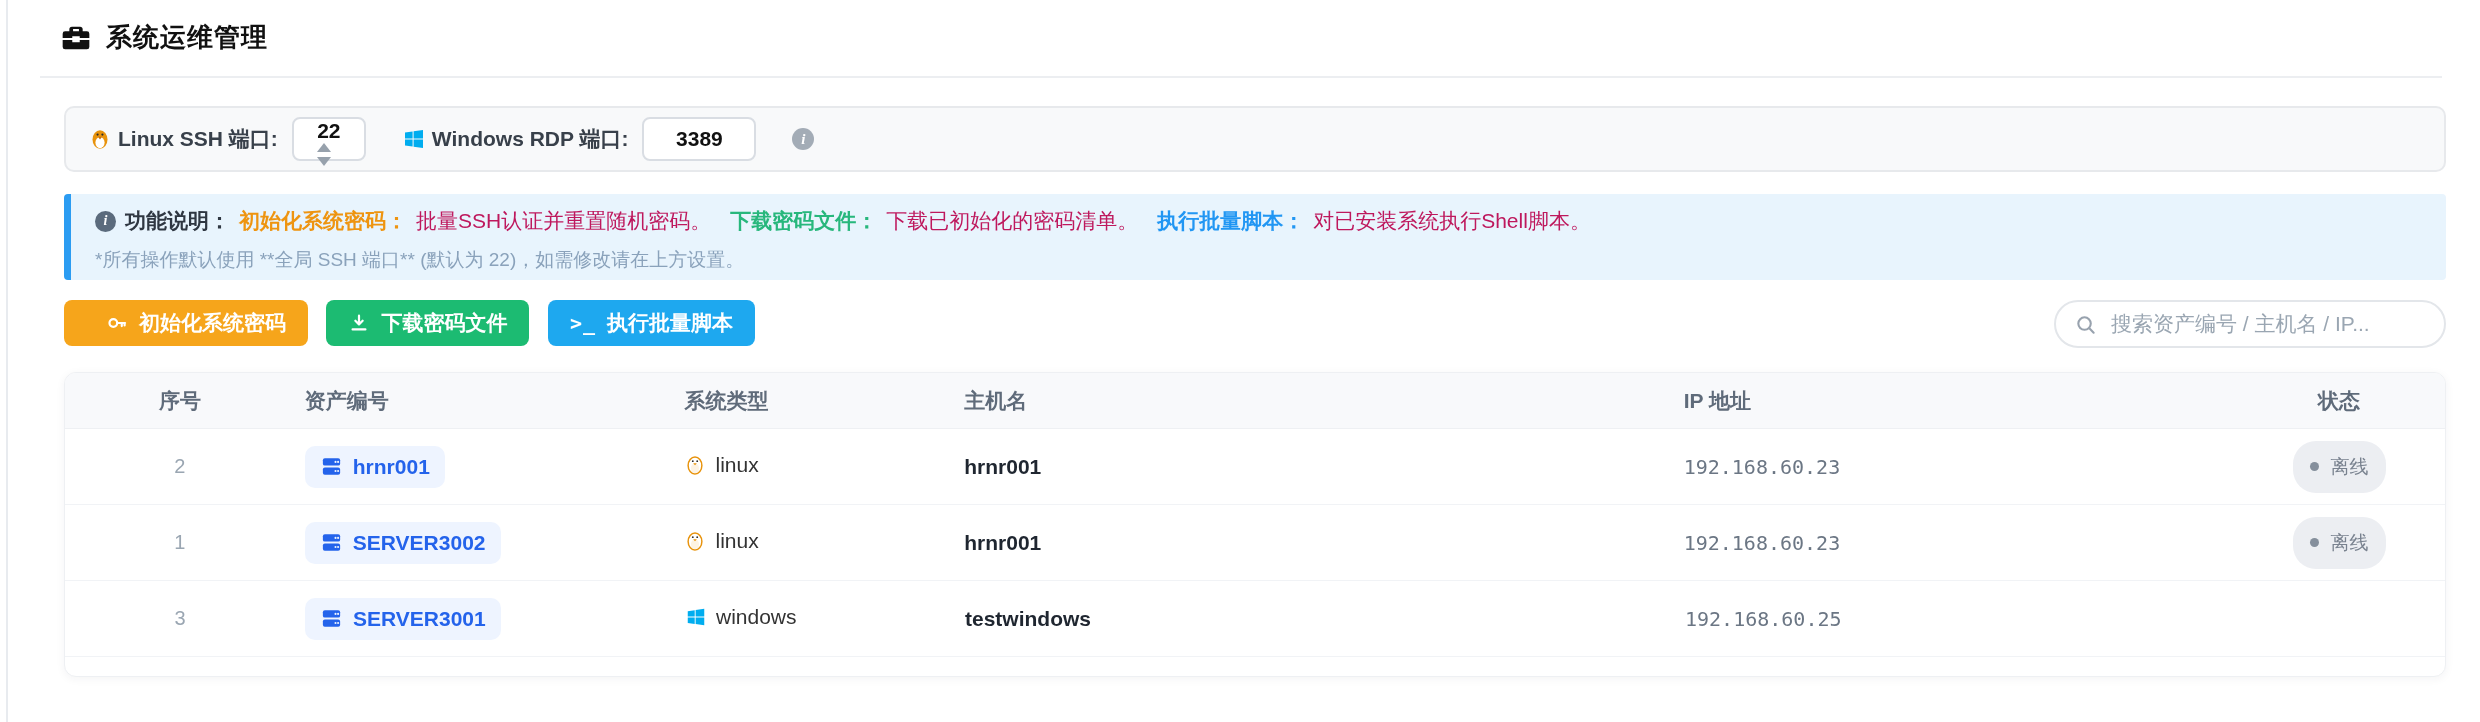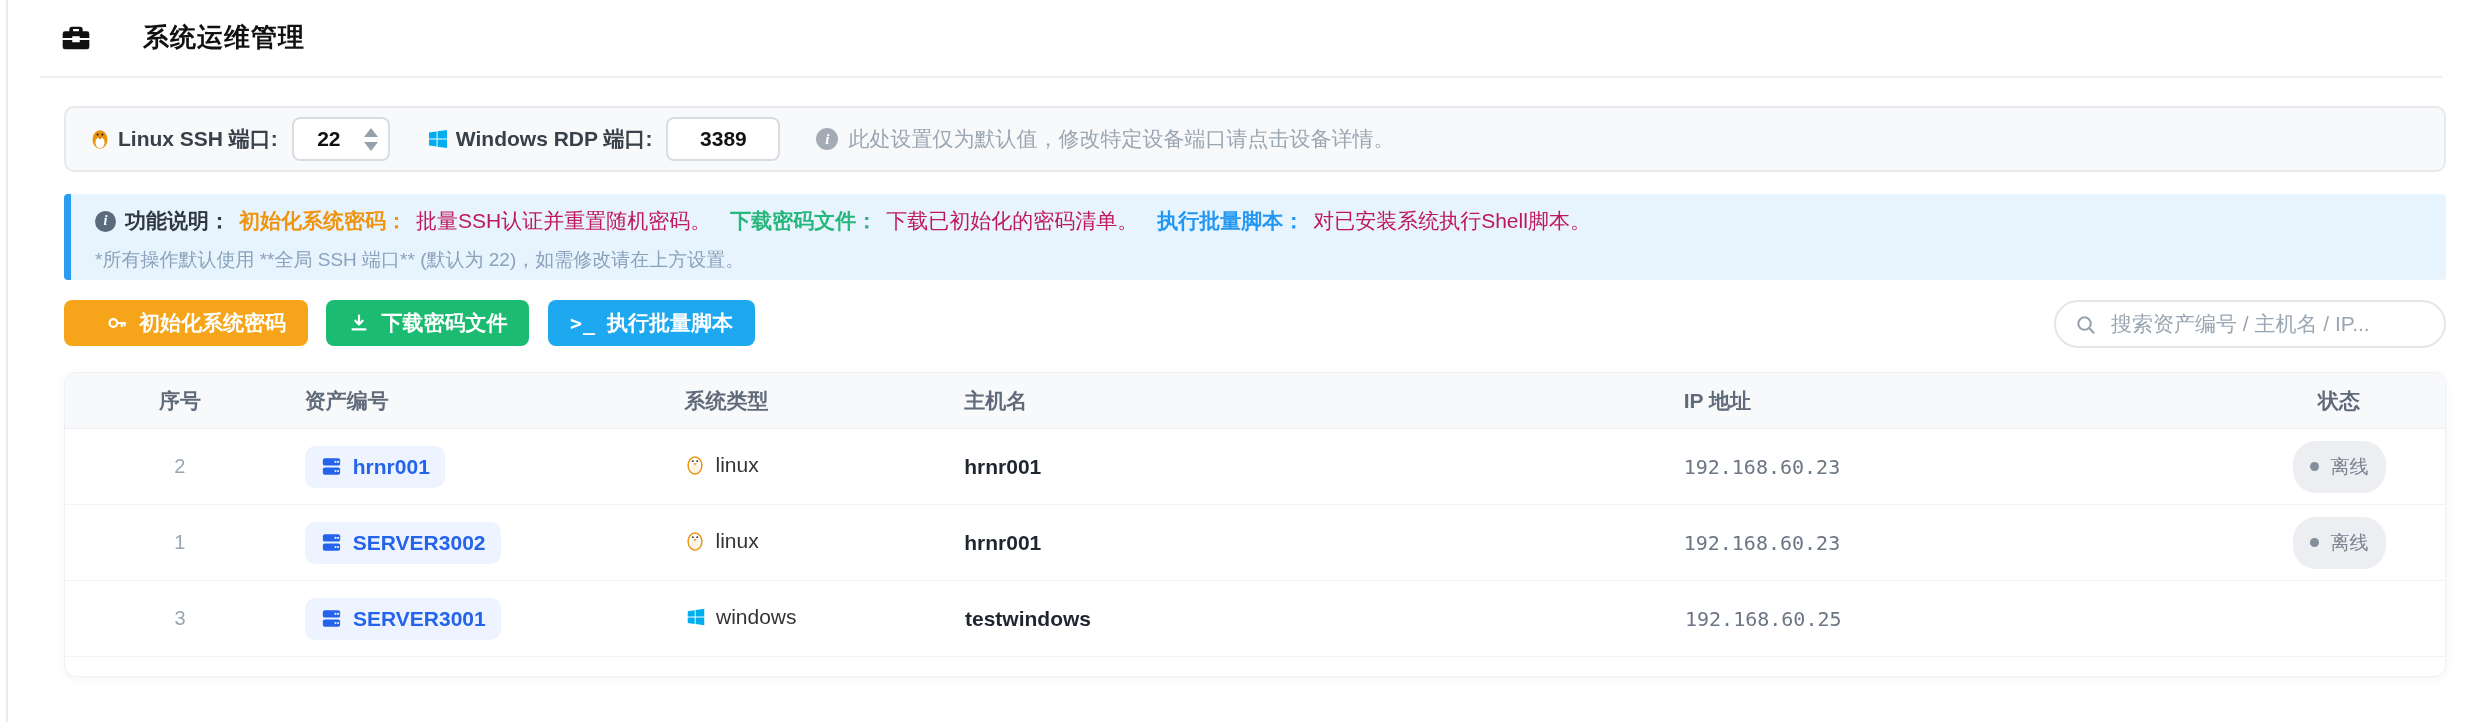--- a/index.html
+++ b/index.html
@@ -6,34 +6,34 @@
   body{
     width:2480px;height:722px;position:relative;overflow:hidden;
     background:#ffffff;color:#333;
     font-family:"Liberation Sans","DejaVu Sans",sans-serif;
   }
   .left-edge{position:absolute;left:6px;top:0;width:2px;height:722px;background:#e8ebef;}
 
   
   .page-header{position:absolute;left:60px;top:20px;display:flex;align-items:center;gap:14px;}
   .page-header svg{width:32px;height:32px;}
-  .page-title{font-size:26px;font-weight:bold;color:#111;letter-spacing:1px;margin-left:37px;}
+  .page-title{font-size:26px;font-weight:bold;color:#111;letter-spacing:1px;}
   .header-divider{position:absolute;left:40px;top:76px;width:2402px;height:0;border-top:2px solid #eceef1;}
 
   
   .settings-bar{
     position:absolute;left:64px;top:106px;width:2382px;height:66px;box-sizing:border-box;
     background:#f8f9fa;border:2px solid #e7e9ec;border-radius:10px;
     display:flex;align-items:center;padding:0 22px;gap:6px;
   }
   .settings-bar .os-ico{width:24px;height:24px;flex:0 0 auto;}
   .set-label{font-size:21px;font-weight:600;color:#38404a;white-space:nowrap;}
   .port-box{
     display:flex;align-items:center;box-sizing:border-box;height:44px;
-    background:#fff;border:2px solid #d9dde3;border-radius:8px;margin:0 8px;
+    background:#fff;border:2px solid #d9dde3;border-radius:8px;margin:0 8px;flex-direction:column;
   }
   .port-box input{
     border:none;outline:none;background:transparent;height:100%;
     font-family:"Liberation Sans",sans-serif;font-size:21px;font-weight:bold;color:#111;
     text-align:center;width:70px;padding:0;
   }
   .port-box.rdp input{width:110px;}
   .spinner{display:flex;flex-direction:column;gap:5px;padding-right:10px;cursor:pointer;}
   .spinner i{width:0;height:0;border-left:7px solid transparent;border-right:7px solid transparent;display:block;}
   .spinner .up{border-bottom:9px solid #97a1ac;}
@@ -159,21 +159,20 @@
   <span class="settings-gap"></span>
   <svg class="os-ico" viewBox="0 0 24 24" fill="#00adef">
     <path d="M3 5.6 10.6 4.5v7H3zM11.6 4.3 21 3v8.5h-9.4zM3 12.6h7.6v7L3 18.5zM11.6 12.6H21V21l-9.4-1.3z"></path>
   </svg>
   <span class="set-label">Windows RDP 端口:</span>
   <span class="port-box rdp">
     <input type="text" value="3389" style="">
   </span>
   <span class="settings-gap"></span>
   <span class="info-dot">i</span>
-  <span class="settings-note">此处设置仅为默认值，修改特定设备端口请点击设备详情。</span>
 </div>
 
 <div class="banner">
   <div class="banner-line1">
     <span class="info-dot">i</span>
     <span class="banner-intro">功能说明：</span>
     <span class="seg-label orange">初始化系统密码：</span>
     <span class="seg-desc">批量SSH认证并重置随机密码。</span>
     <span class="seg-label green">下载密码文件：</span>
     <span class="seg-desc">下载已初始化的密码清单。</span>

